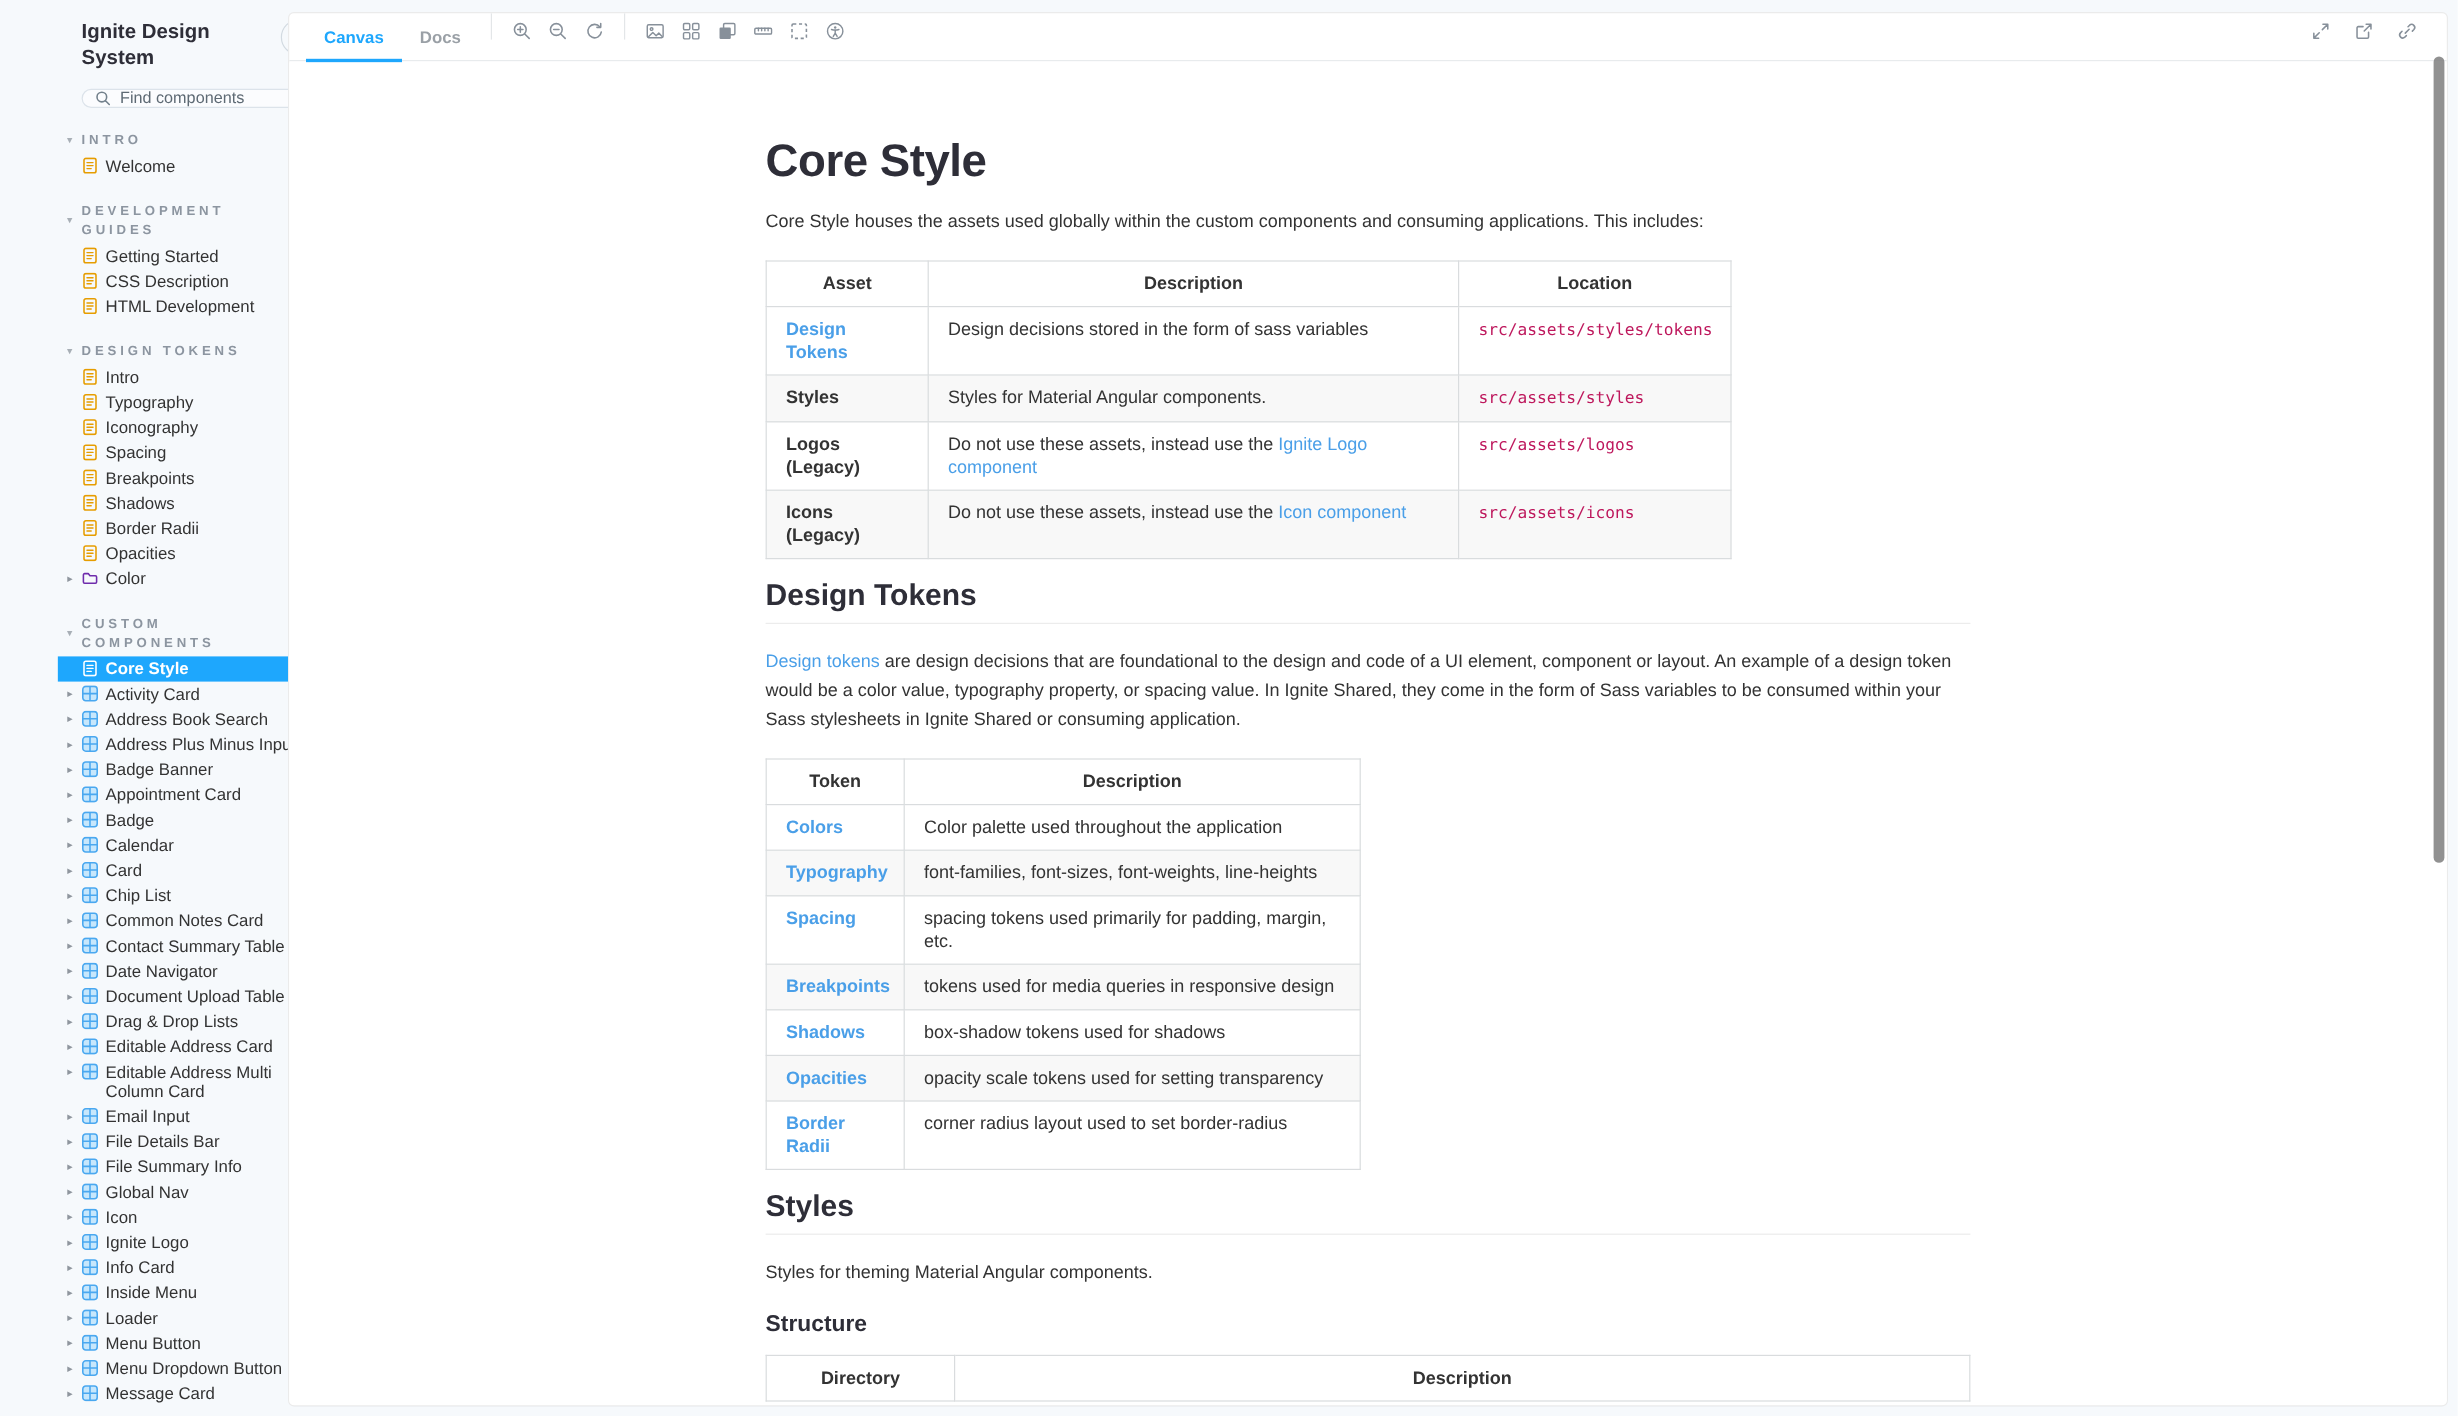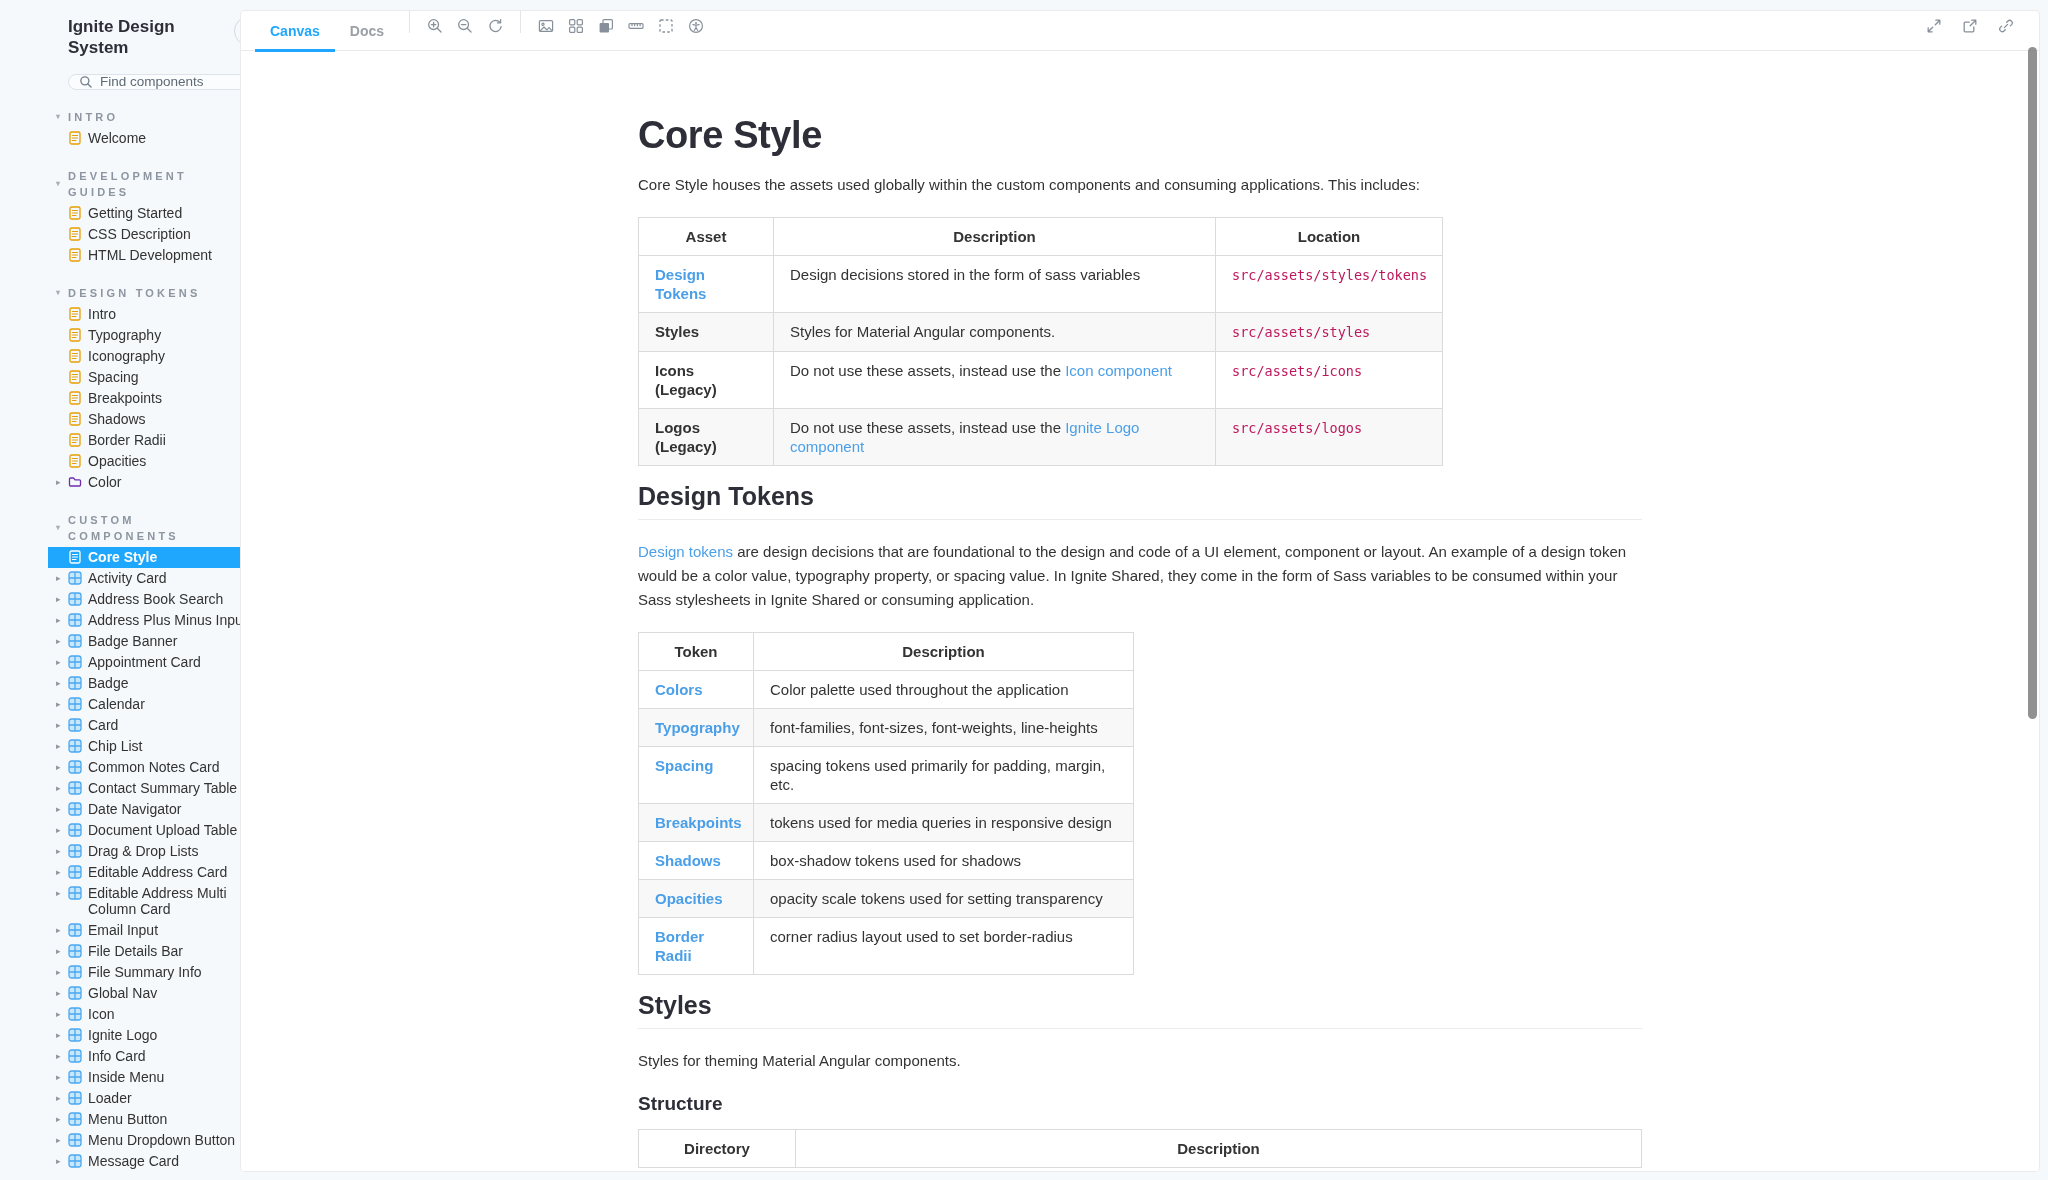--- a/index.html
+++ b/index.html
@@ -686,28 +686,28 @@
               <td><a class="cell-strong doc-link">Design Tokens</a></td>
               <td><span>Design decisions stored in the form of sass variables</span></td>
               <td><code>src/assets/styles/tokens</code></td>
             </tr>
             <tr>
               <td><span class="cell-strong">Styles</span></td>
               <td><span>Styles for Material Angular components.</span></td>
               <td><code>src/assets/styles</code></td>
             </tr>
             <tr>
+              <td><span class="cell-strong">Logos (Legacy)</span></td>
+              <td><span>Do not use these assets, instead use the </span><a class="doc-link">Ignite Logo component</a></td>
+              <td><code>src/assets/logos</code></td>
+            </tr>
+            <tr>
               <td><span class="cell-strong">Icons (Legacy)</span></td>
               <td><span>Do not use these assets, instead use the </span><a class="doc-link">Icon component</a></td>
               <td><code>src/assets/icons</code></td>
-            </tr>
-            <tr>
-              <td><span class="cell-strong">Logos (Legacy)</span></td>
-              <td><span>Do not use these assets, instead use the </span><a class="doc-link">Ignite Logo component</a></td>
-              <td><code>src/assets/logos</code></td>
             </tr>
           </tbody>
       </table>
 
       <h2>Design Tokens</h2>
       <p><a class="doc-link">Design tokens</a><span> are design decisions that are foundational to the design and code of a UI element, component or layout. An example of a design token would be a color value, typography property, or spacing value. In Ignite Shared, they come in the form of Sass variables to be consumed within your Sass stylesheets in Ignite Shared or consuming application.</span></p>
 
       <table class="t-tokens">
         <colgroup>
             <col style="width:115px">

